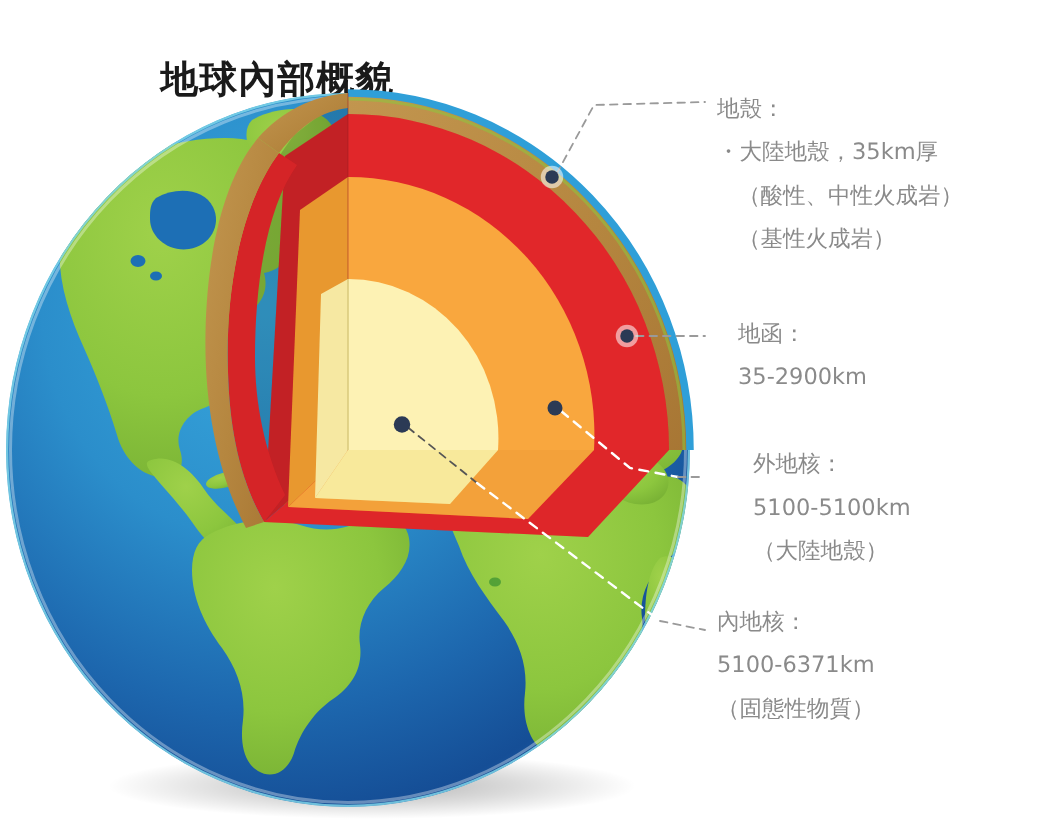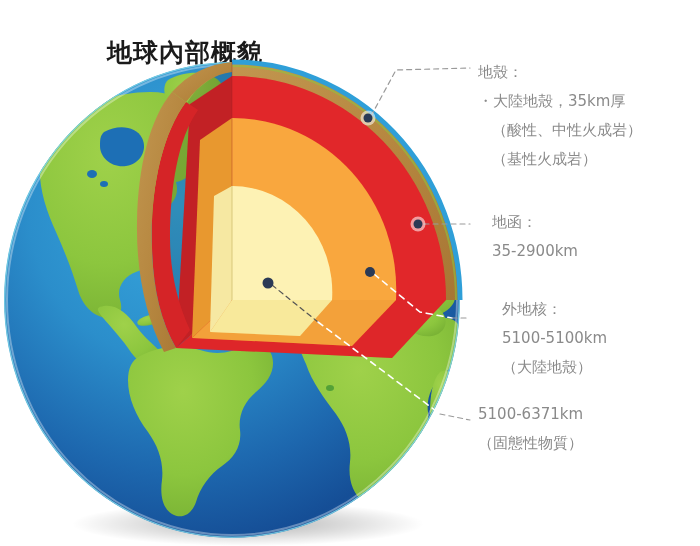--- a/index.html
+++ b/index.html
@@ -258,17 +258,18 @@
     <span class="hd">35-2900km</span>
   </div>
 
   <div class="annot" id="annot-outercore">
     <span class="hd">外地核：</span>
     <span class="hd">5100-5100km</span>
     <span class="hd">（大陸地殼）</span>
   </div>
 
   <div class="annot" id="annot-innercore">
+    <span class="hd">內地核：</span>
     <span class="hd">5100-6371km</span>
     <span class="hd">（固態性物質）</span>
   </div>
 
 </div>
 
 </body></html>

